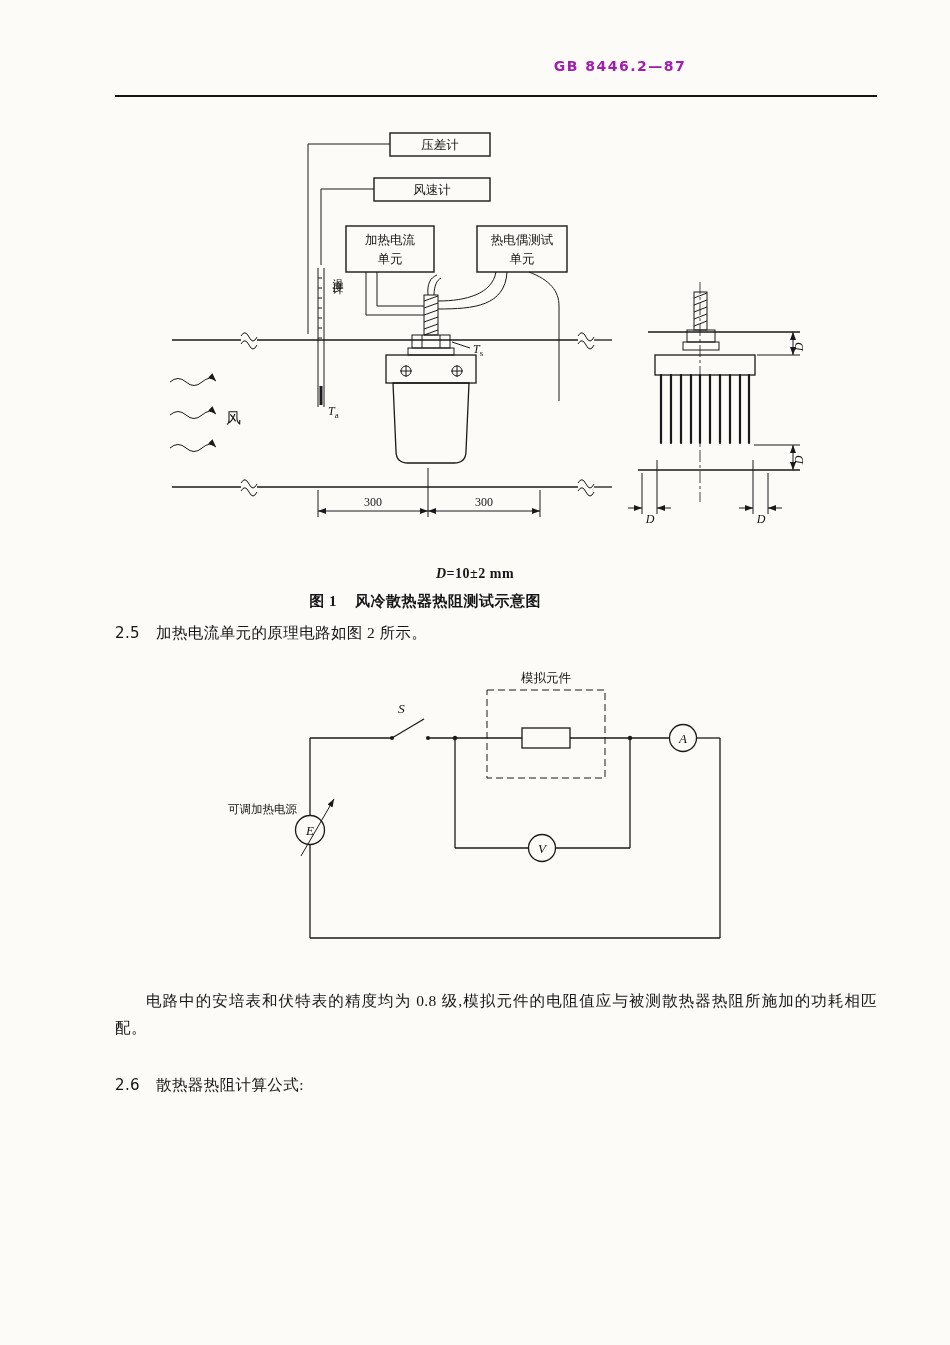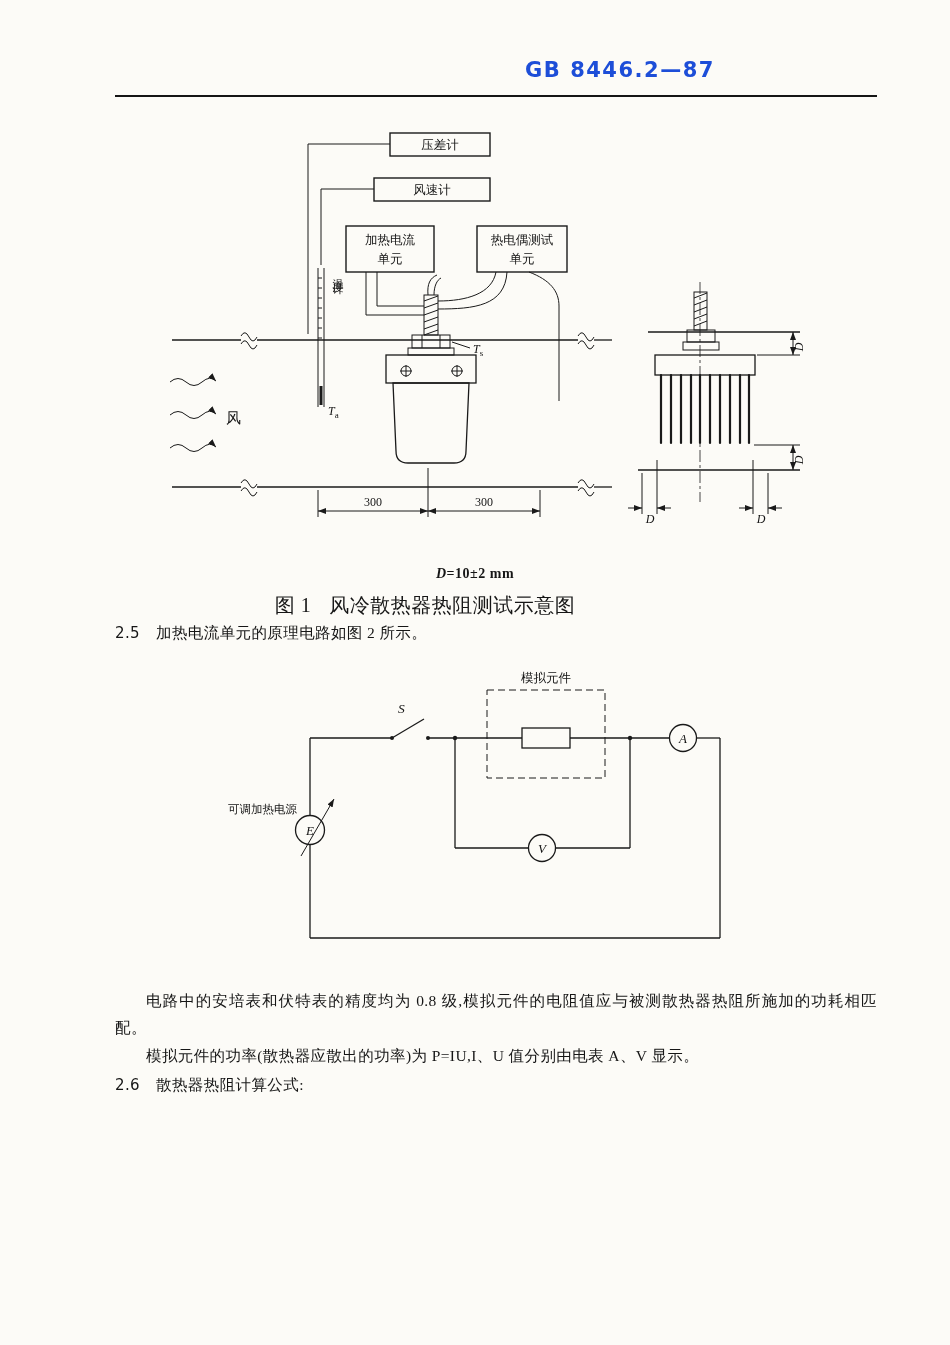--- a/index.html
+++ b/index.html
@@ -5,27 +5,27 @@
   * { margin:0; padding:0; box-sizing:border-box; }
   html,body { background:#e8e8e6; }
   .page {
     position:relative; width:950px; height:1345px; margin:0 auto;
     background:#fcfbf7; color:#161616; overflow:hidden;
     font-family:"Liberation Serif","DejaVu Serif",serif;
   }
   .abs { position:absolute; }
   .doc-number {
     font-family:"DejaVu Sans","Liberation Sans",sans-serif;
-    font-weight:bold; font-size:21px; letter-spacing:1.5px; color:#1d4ed8;
+    font-weight:bold; font-size:14px; letter-spacing:1.5px; color:#a21caf;
   }
   .rule { background:#151515; height:2.4px; }
   .body-text { font-size:15.5px; line-height:1.72; letter-spacing:0.4px; text-align:justify; }
   .indent { text-indent:2em; }
   .sec-num { font-family:"DejaVu Sans","Liberation Sans",sans-serif; font-size:15px; font-weight:normal; margin-right:16px; }
-  .caption { font-size:20px; font-weight:normal; letter-spacing:0.5px; }
+  .caption { font-size:15px; font-weight:bold; letter-spacing:0.5px; }
   .cap-label { margin-right:18px; }
   .note-text { font-size:14px; letter-spacing:0.5px;font-weight:bold; }
   .ital { font-style:italic; }
   sub { font-size:10px; }
   
   .formula-wrap { display:flex; align-items:center; }
   .frm { display:inline-flex; align-items:center; font-size:16px; margin-left:315px; white-space:nowrap; }
   .frm .eqs { margin:0 10px; }
   .frac { display:inline-flex; flex-direction:column; align-items:center; }
   .frac .num { padding:0 8px 3px; border-bottom:1.5px solid #151515; font-size:15px; white-space:nowrap; }
@@ -271,21 +271,20 @@
     <g>
       <circle class="ln" cx="310" cy="165" r="14.5"></circle>
       <text class="meter" x="310" y="170">E</text>
       <line class="ln thin" x1="301" y1="191" x2="334" y2="134" marker-end="url(#aE2)"></line>
     </g>
     <text x="297" y="148" font-size="11.5" text-anchor="end">可调加热电源</text>
   </svg>
 
 
   <div class="abs body-text indent" style="left:115px; top:988px; width:762px;">电路中的安培表和伏特表的精度均为 0.8 级,模拟元件的电阻值应与被测散热器热阻所施加的功耗相匹配。</div>
-  <div class="abs body-text indent" style="left:115px; top:1043px; width:762px;">模拟元件的功率(散热器应散出的功率)为 P=IU,I、U 值分别由电表 A、V 显示。</div>
 
   <div class="abs body-text" style="left:115px; top:1072px; width:762px;">
     <span class="sec-num">2.6</span><span>散热器热阻计算公式:</span>
   </div>
 
 
 
 </div>
 
 </body></html>

